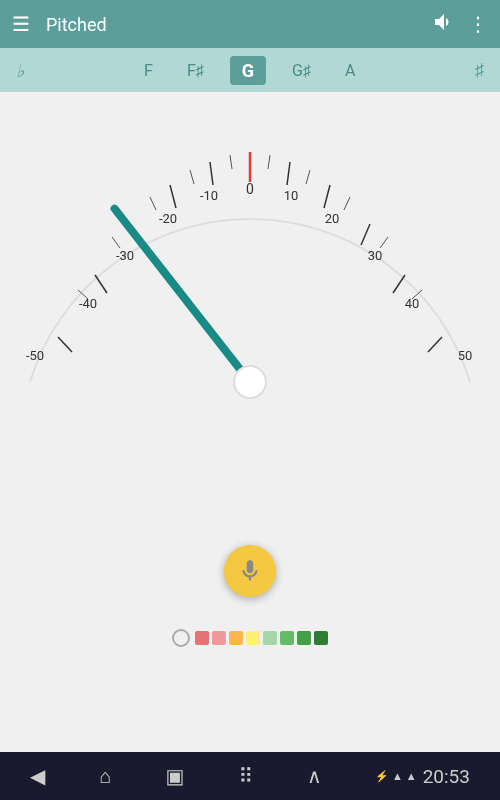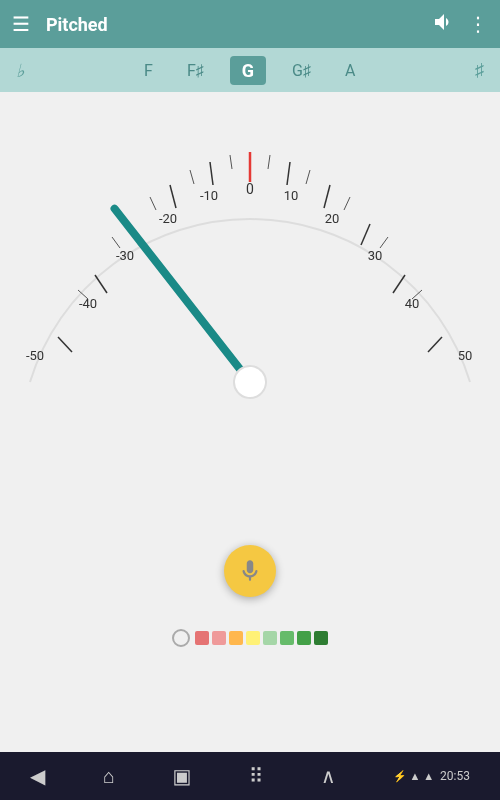--- a/index.html
+++ b/index.html
@@ -29,21 +29,21 @@
       gap: 16px;
     }
     #menu-icon {
       color: white;
       font-size: 20px;
       cursor: pointer;
     }
     #app-title {
       color: white;
       font-size: 18px;
-      font-weight: 700;
+      font-weight: 400;
     }
     #app-bar-right {
       display: flex;
       align-items: center;
       gap: 12px;
     }
     #volume-icon {
       color: white;
       font-size: 20px;
     }
@@ -303,15 +303,15 @@
 </div>
 
 <div id="nav-bar">
   <span class="nav-btn">◀</span>
   <span class="nav-btn">⌂</span>
   <span class="nav-btn">▣</span>
   <span class="nav-btn">⠿</span>
   <span class="nav-btn">∧</span>
   <div id="status-area">
     <span style="font-size:11px;">⚡ ▲ ▲</span>
-    <span style="font-size:12px;">20:53</span>
+    <span style="font-size:19px;">20:53</span>
   </div>
 </div>
 
 </body></html>

